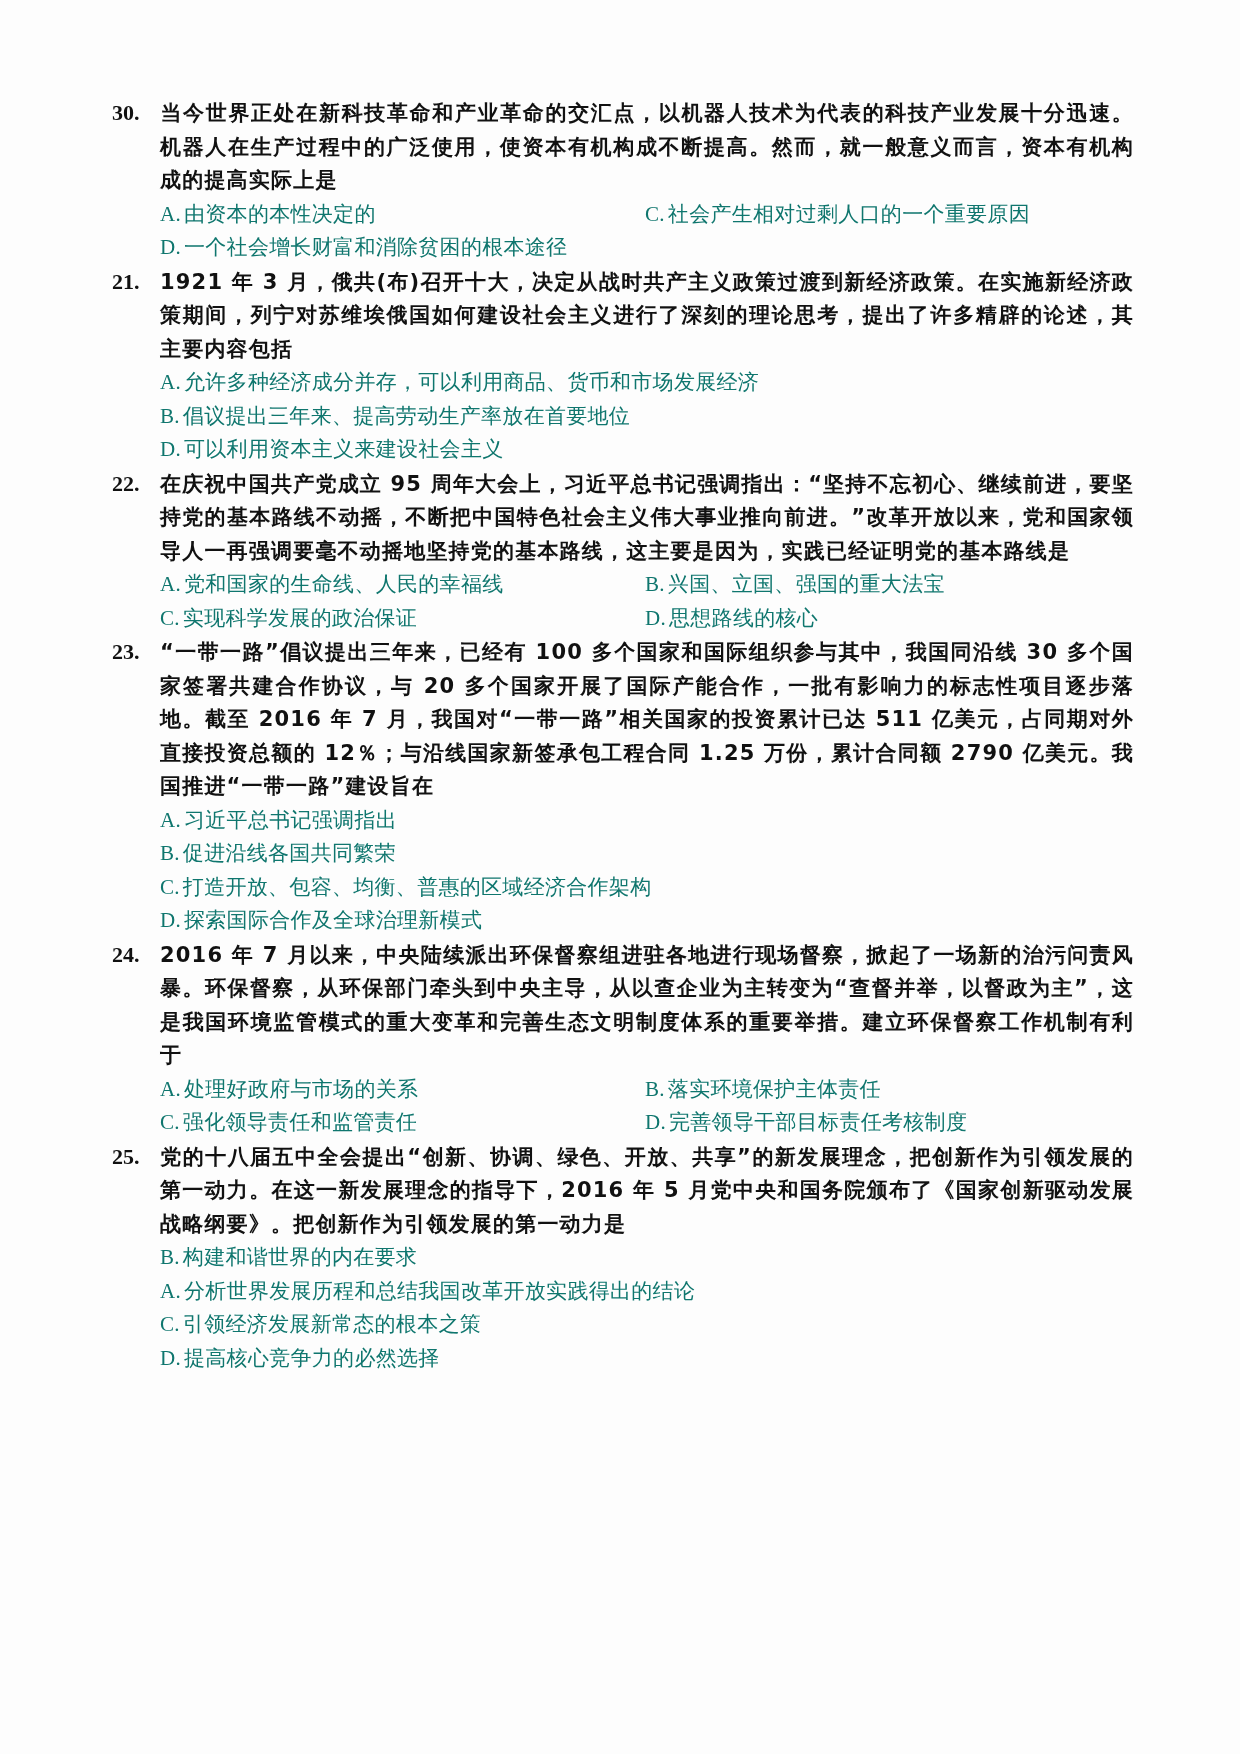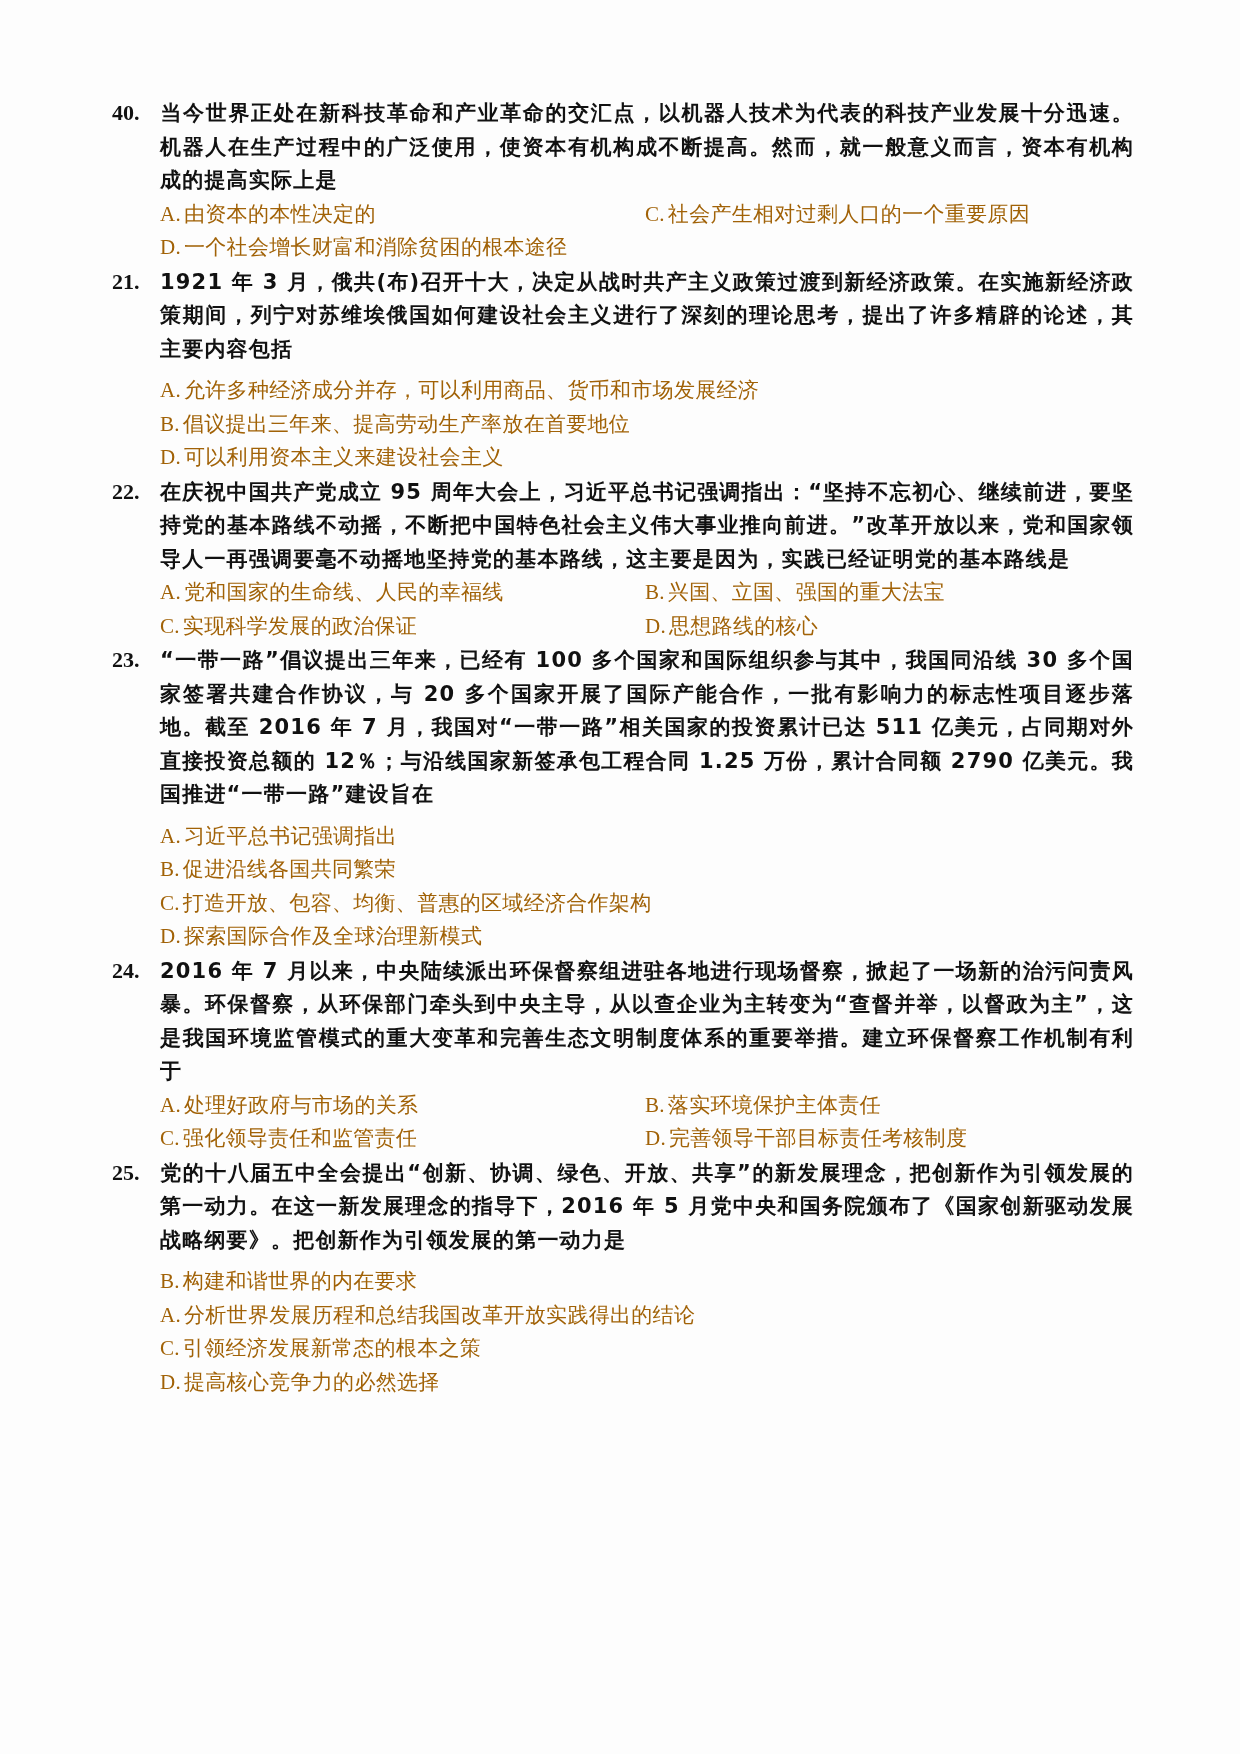--- a/index.html
+++ b/index.html
@@ -38,46 +38,45 @@
     font-weight: bold;
     font-size: 22px;
     letter-spacing: 0;
   }
   .options {
     padding-left: 48px;
     font-family: "DejaVu Serif", "Liberation Serif", serif;
     font-weight: normal;
     font-size: 21px;
     line-height: 33.5px;
-    color: #a16207;
+    color: #0f766e;
   }
   .options.two-col {
     display: grid;
     grid-template-columns: 485px 1fr;
   }
   .options.one-col {
     display: block;
-    margin-top: 8px;
   }
   .opt {
     white-space: nowrap;
     letter-spacing: 0.3px;
   }
   .opt .letter {
     font-family: "Liberation Serif", "DejaVu Serif", serif;
     margin-right: 3px;
   }
 </style>
 </head>
 <body>
 
 <div class="page">
 
   <div class="question">
-    <div class="stem"><span class="qnum">40.</span><span>当今世界正处在新科技革命和产业革命的交汇点，以机器人技术为代表的科技产业发展十分迅速。机器人在生产过程中的广泛使用，使资本有机构成不断提高。然而，就一般意义而言，资本有机构成的提高实际上是</span></div>
+    <div class="stem"><span class="qnum">30.</span><span>当今世界正处在新科技革命和产业革命的交汇点，以机器人技术为代表的科技产业发展十分迅速。机器人在生产过程中的广泛使用，使资本有机构成不断提高。然而，就一般意义而言，资本有机构成的提高实际上是</span></div>
     <div class="options two-col">
       <div class="opt"><span class="letter">A.</span><span>由资本的本性决定的</span></div>
       <div class="opt"><span class="letter">C.</span><span>社会产生相对过剩人口的一个重要原因</span></div>
       <div class="opt"><span class="letter">D.</span><span>一个社会增长财富和消除贫困的根本途径</span></div>
     </div>
   </div>
 
   <div class="question">
     <div class="stem"><span class="qnum">21.</span><span>1921 年 3 月，俄共(布)召开十大，决定从战时共产主义政策过渡到新经济政策。在实施新经济政策期间，列宁对苏维埃俄国如何建设社会主义进行了深刻的理论思考，提出了许多精辟的论述，其主要内容包括</span></div>
     <div class="options one-col">

